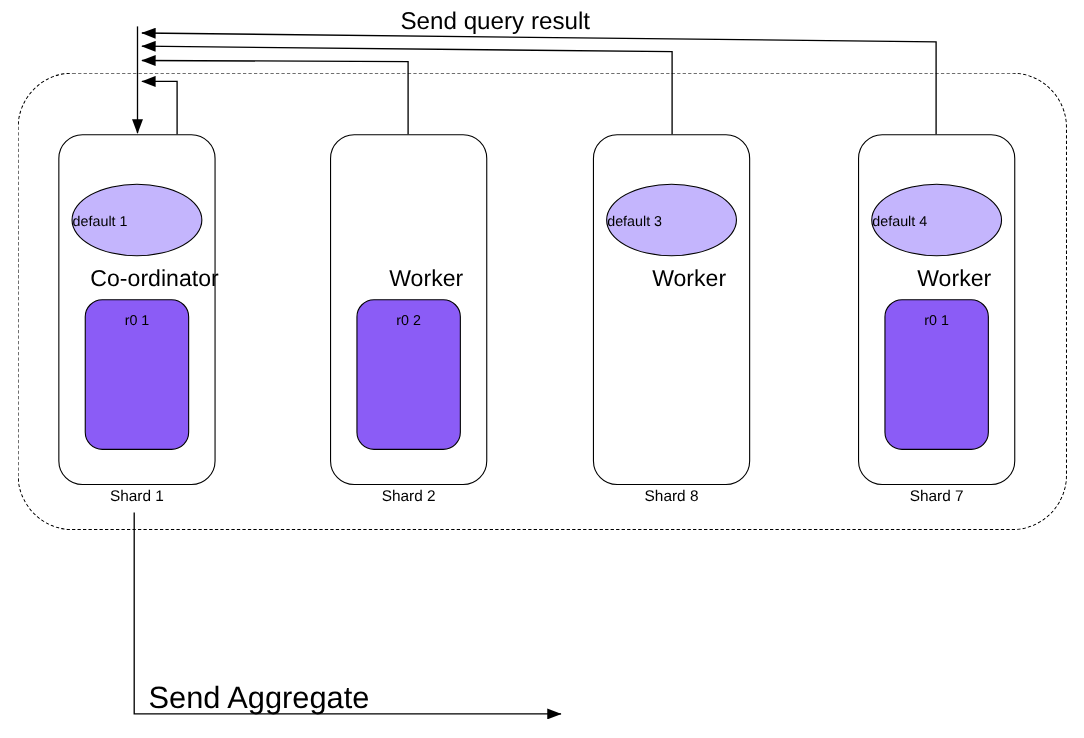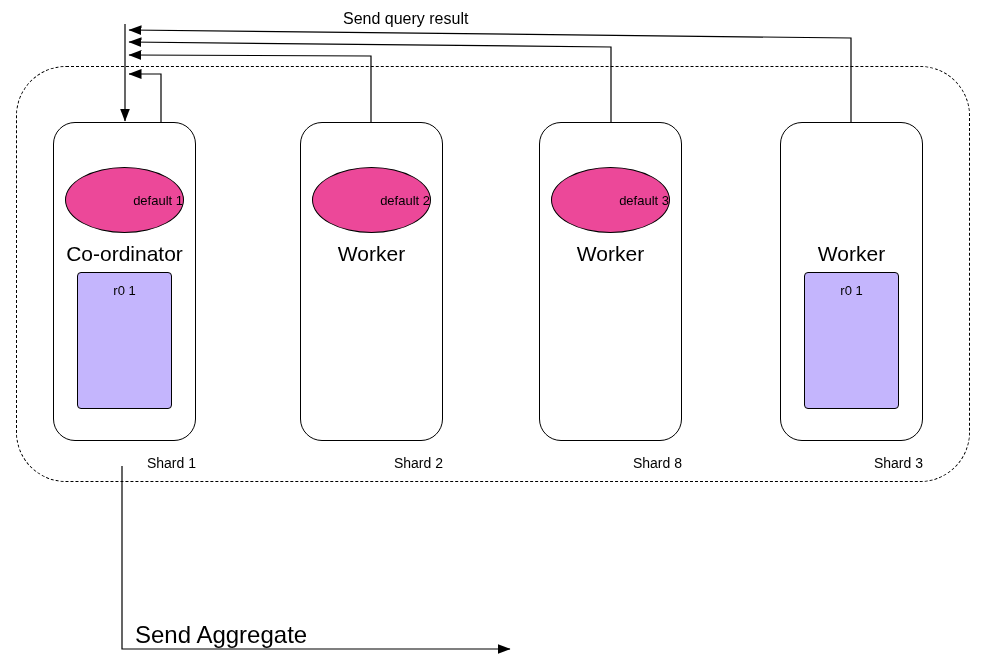--- a/index.html
+++ b/index.html
@@ -36,75 +36,75 @@
     border-radius: 22px;
     background: #ffffff;
   }
   .ellipse {
     position: absolute;
     left: 11px; top: 44px;
     width: 119px; height: 66px;
     box-sizing: border-box;
     border: 1px solid #000000;
     border-radius: 50%;
-    display: flex; align-items: center; justify-content: flex-end;
+    display: flex; align-items: center; justify-content: flex-start;
     font-size: 13px;
-    background: #ec4899;
+    background: #c4b5fd;
   }
   .role {
     position: absolute;
-    left: 0; top: 118px;
+    left: 16px; top: 118px;
     width: 100%;
     text-align: center;
     font-size: 21px;
     line-height: 26px;
   }
   .inner-box {
     position: absolute;
     left: 23px; top: 149px;
     width: 95px; height: 137px;
     box-sizing: border-box;
     border: 1px solid #000000;
-    border-radius: 4px;
-    background: #c4b5fd;
+    border-radius: 16px;
+    background: #8b5cf6;
   }
   .inner-label {
     margin-top: 10px;
     text-align: center;
     font-size: 13px;
   }
   .caption {
-    margin-top: 14px;
-    text-align: right;
+    margin-top: 1px;
+    text-align: center;
     font-size: 14px;
   }
   
   .connectors {
     position: absolute;
     left: 0; top: 0;
     width: 985px; height: 671px;
     pointer-events: none;
   }
   .connectors path.edge {
     fill: none;
     stroke: #000000;
     stroke-width: 1.2;
   }
   
   .top-label {
     position: absolute;
-    left: 343px; top: 6px;
-    font-size: 16px;
+    left: 364px; top: 6px;
+    font-size: 22px;
     line-height: 25px;
     white-space: nowrap;
   }
   .bottom-label {
     position: absolute;
     left: 135px; top: 622px;
-    font-size: 24px;
+    font-size: 28px;
     line-height: 25px;
     white-space: nowrap;
   }
 </style>
 </head>
 <body>
 
 <div class="canvas">
 
   <div class="top-label">Send query result</div>
@@ -119,46 +119,49 @@
       <div class="role">Co-ordinator</div>
       <div class="inner-box">
         <div class="inner-label">r0 1</div>
       </div>
     </div>
     <div class="caption">Shard 1</div>
   </div>
 
   <div class="shard-wrap s2">
     <div class="shard-box">
-      <div class="ellipse">
-        <span>default 2</span>
+      <div class="role">Worker</div>
+      <div class="inner-box">
+        <div class="inner-label">r0 2</div>
       </div>
-      <div class="role">Worker</div>
     </div>
     <div class="caption">Shard 2</div>
   </div>
 
   <div class="shard-wrap s3">
     <div class="shard-box">
       <div class="ellipse">
         <span>default 3</span>
       </div>
       <div class="role">Worker</div>
     </div>
     <div class="caption">Shard 8</div>
   </div>
 
   <div class="shard-wrap s4">
     <div class="shard-box">
+      <div class="ellipse">
+        <span>default 4</span>
+      </div>
       <div class="role">Worker</div>
       <div class="inner-box">
         <div class="inner-label">r0 1</div>
       </div>
     </div>
-    <div class="caption">Shard 3</div>
+    <div class="caption">Shard 7</div>
   </div>
 
   <svg class="connectors" viewBox="0 0 985 671" xmlns="http://www.w3.org/2000/svg">
     <defs>
       <marker id="arrow" markerUnits="userSpaceOnUse" markerWidth="13" markerHeight="10" refX="12.5" refY="5" orient="auto">
         <path d="M0,0 L13,5 L0,10 Z" fill="#000000"></path>
       </marker>
     </defs>
 
     <path class="edge" d="M 851 122 L 851 38 L 129 30" marker-end="url(#arrow)"></path>

